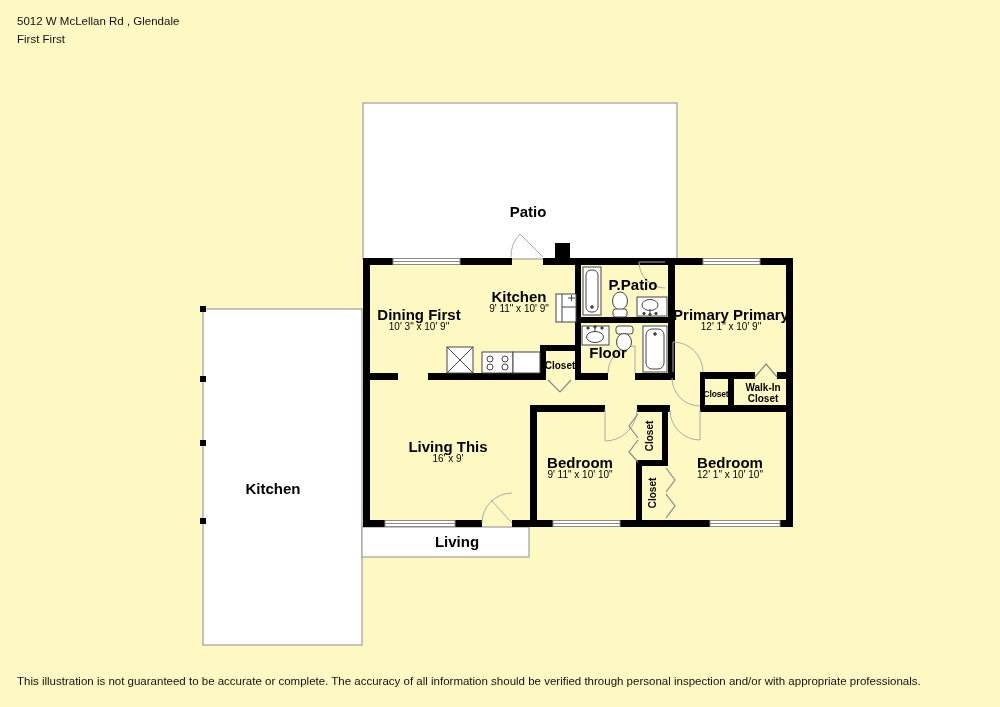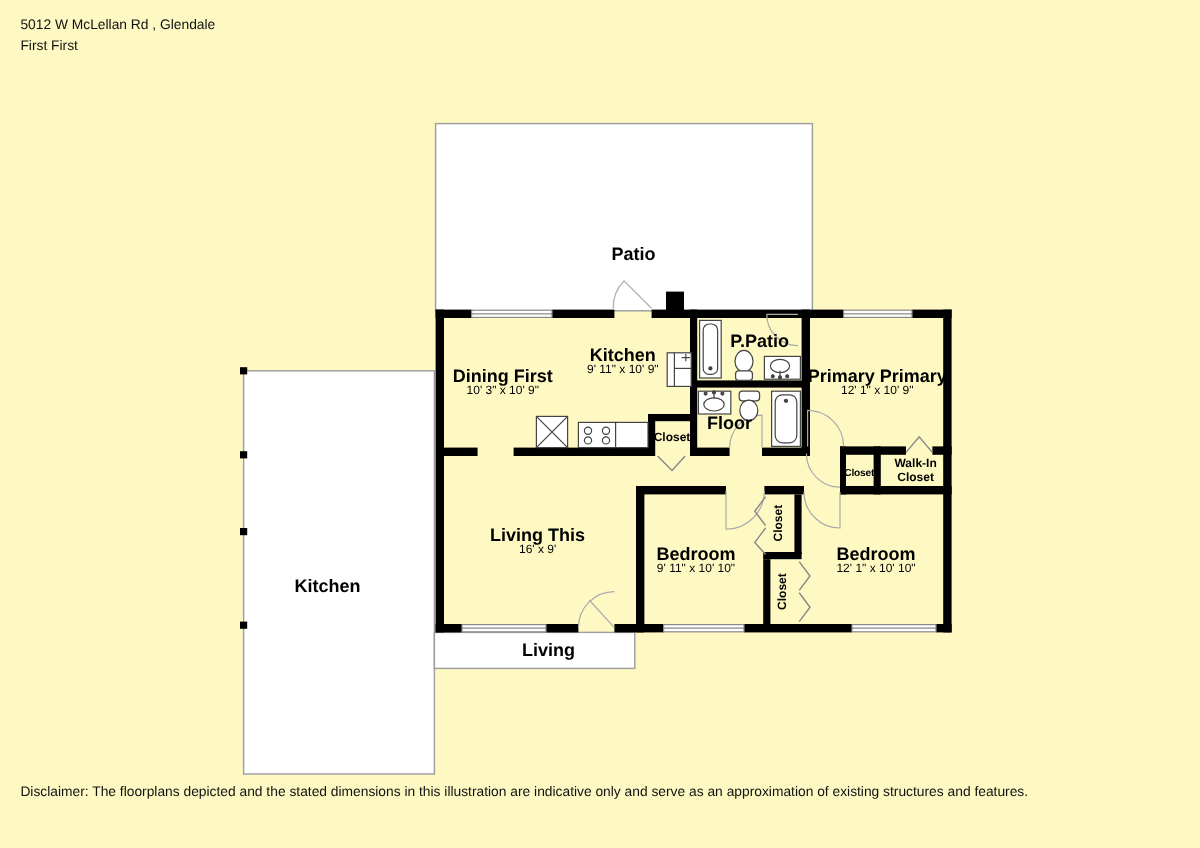--- a/index.html
+++ b/index.html
@@ -257,15 +257,15 @@
     <span class="nm">Bedroom</span>
     <span class="dm">12' 1" x 10' 10"</span>
   </div>
   <div class="lbl" style="left:273px;top:489px">
     <span class="nm">Kitchen</span>
   </div>
   <div class="lbl" style="left:457px;top:542px">
     <span class="nm">Living</span>
   </div>
 
-  <div class="disc l1">Disclaimer: The floorplans depicted and the stated dimensions in this illustration are indicative only and serve as an approximation of existing structures and features.</div>
+  <div class="disc l2">This illustration is not guaranteed to be accurate or complete. The accuracy of all information should be verified through personal inspection and/or with appropriate professionals.</div>
 
 </div>
 
 </body></html>

